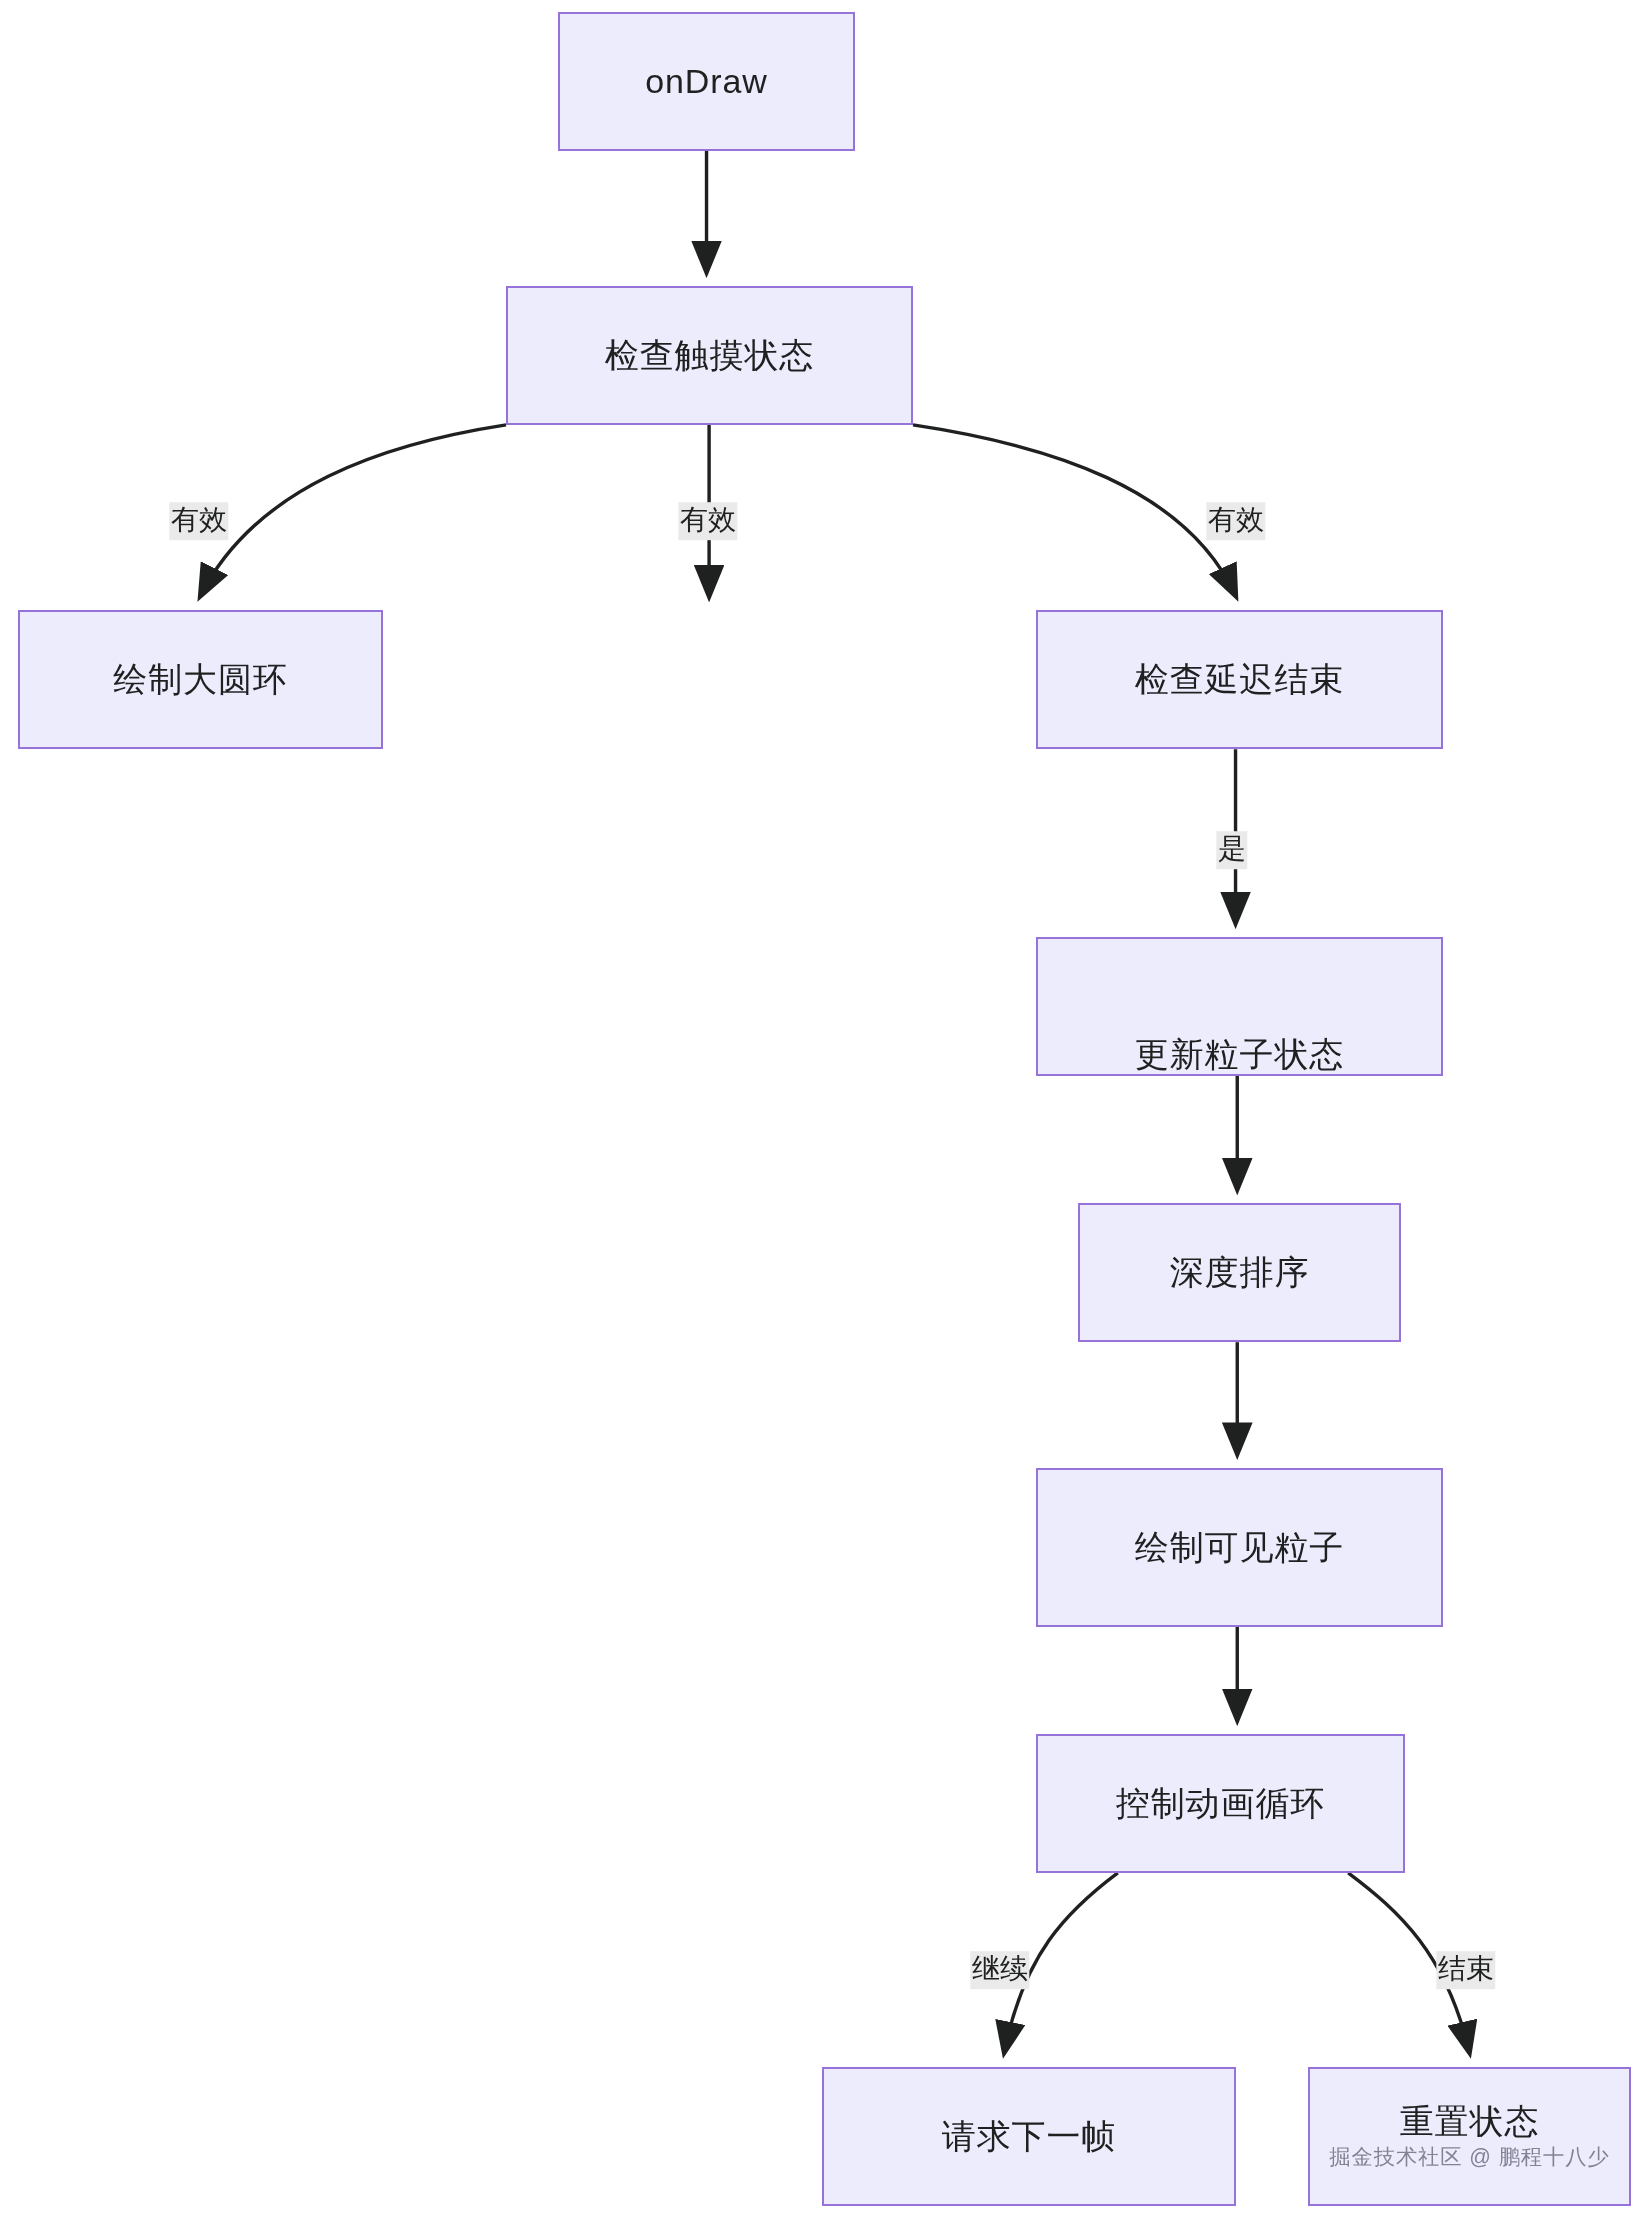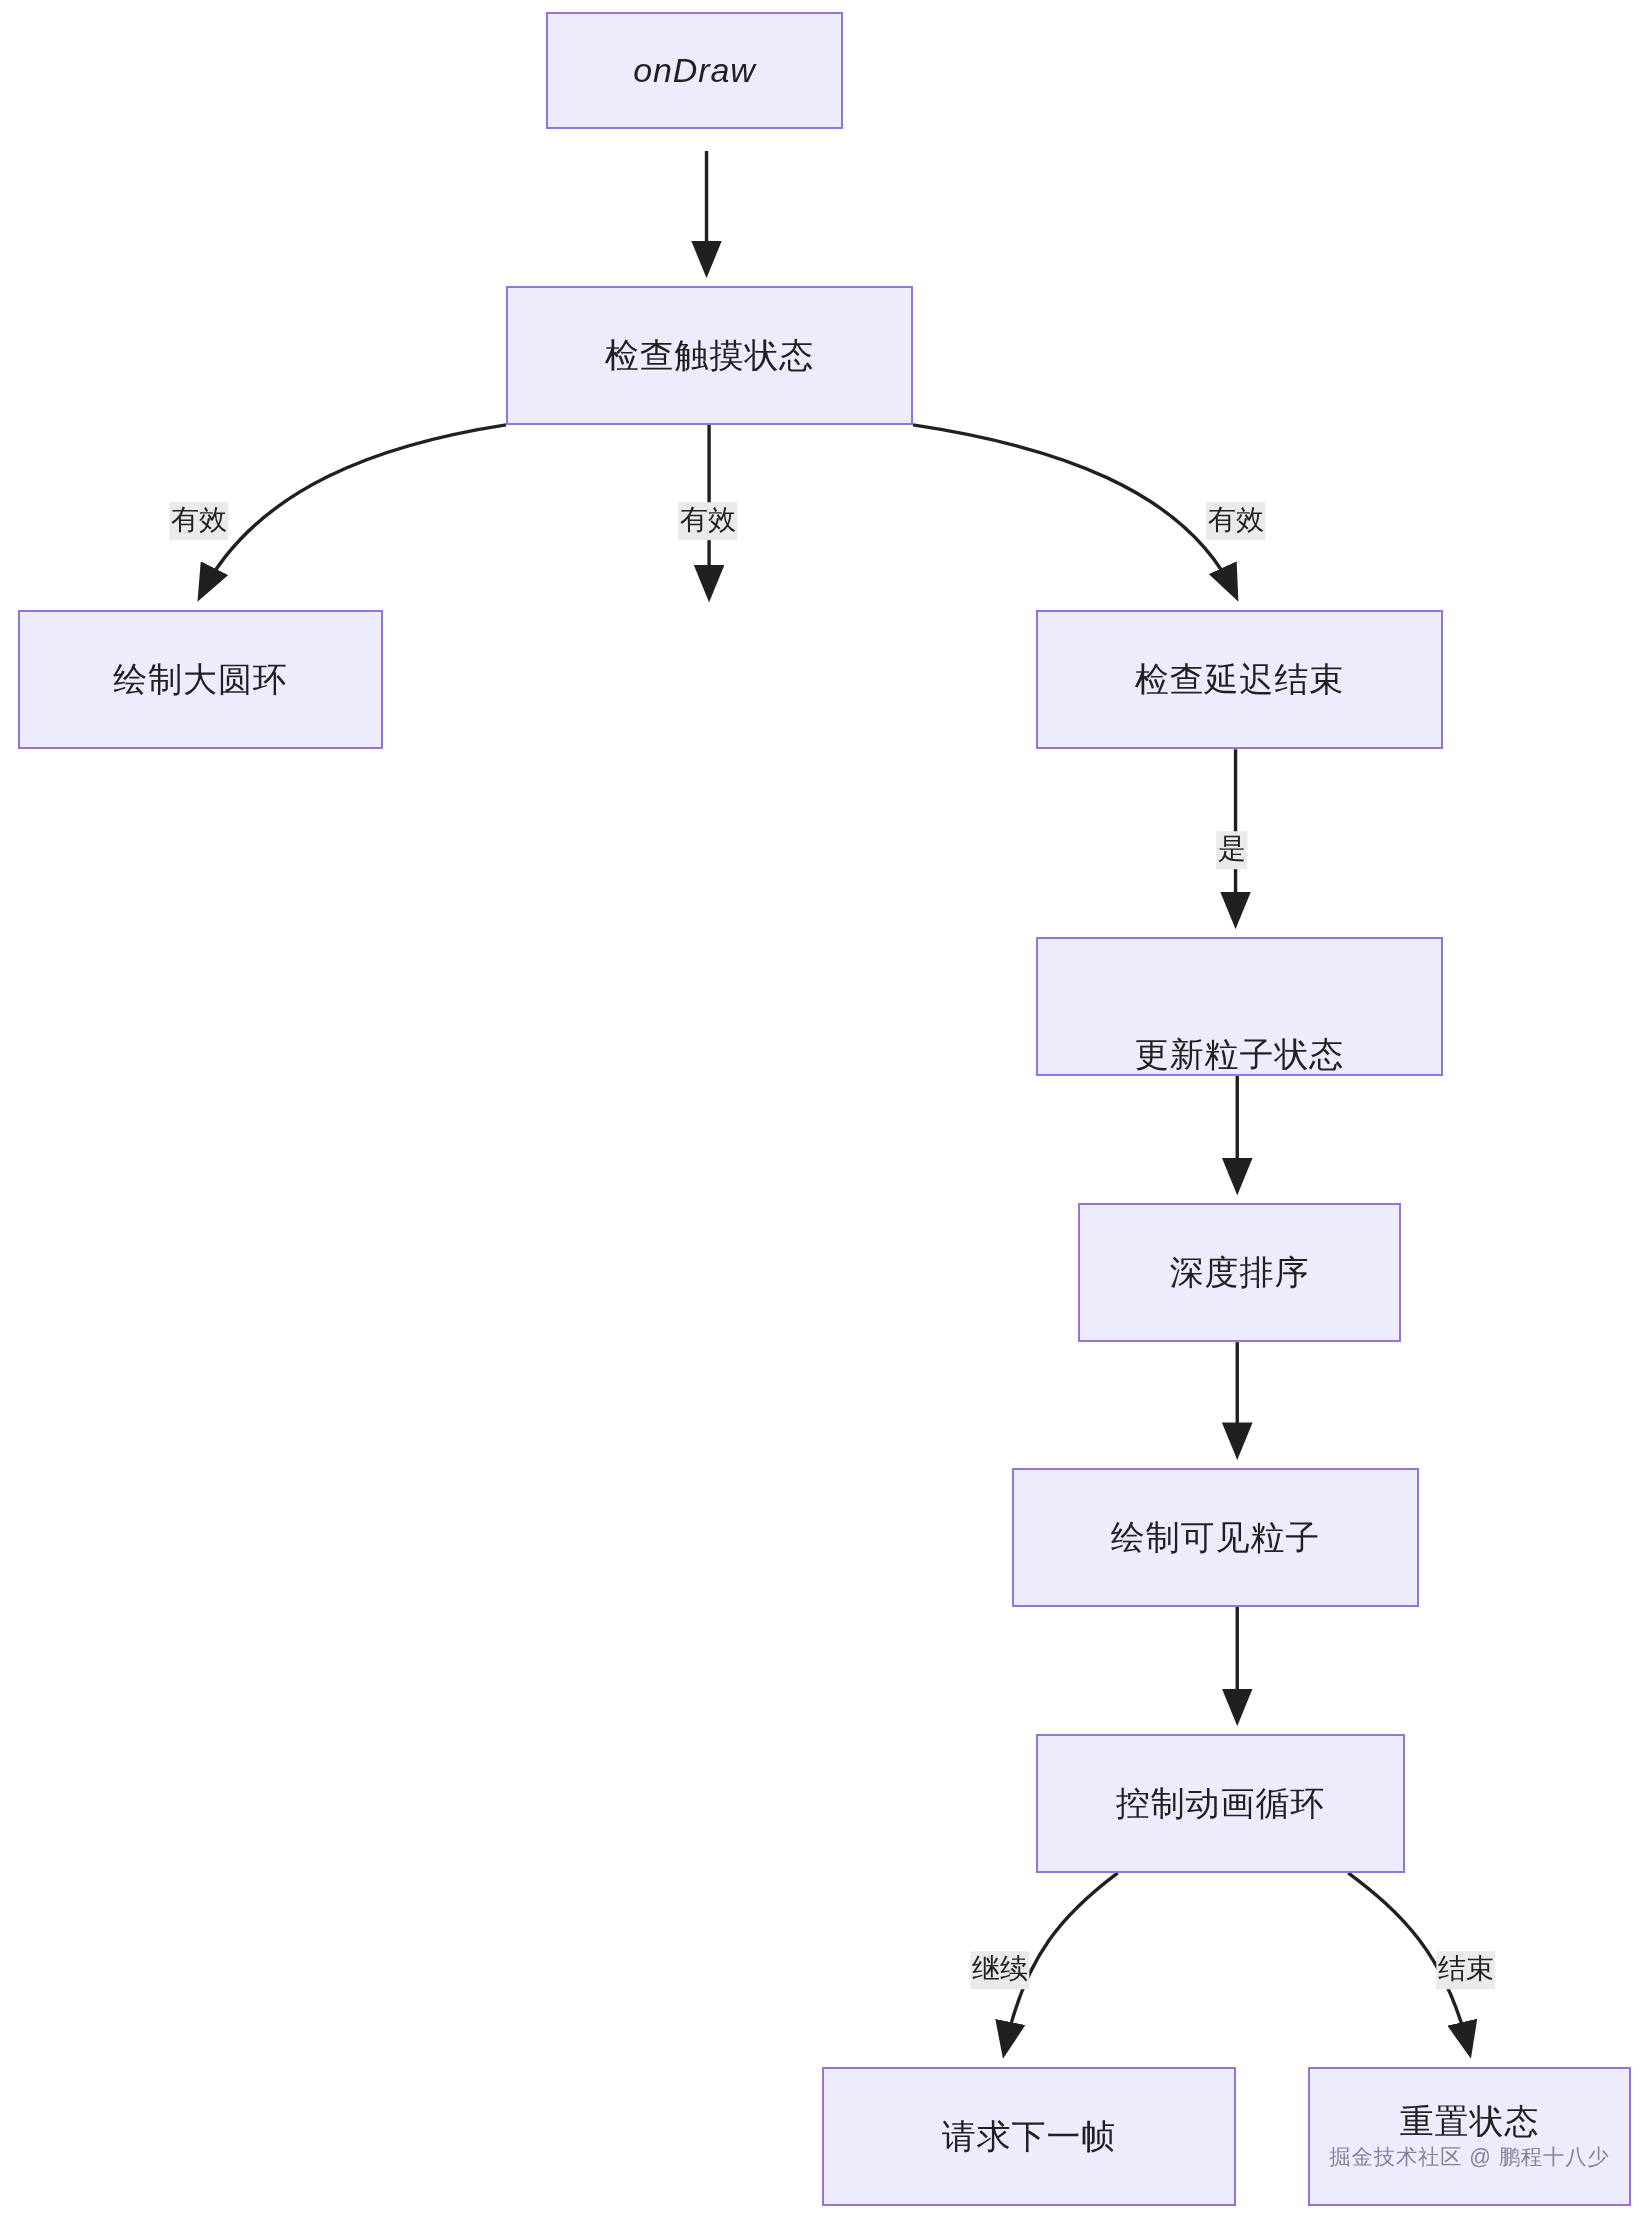--- a/index.html
+++ b/index.html
@@ -92,21 +92,21 @@
 
     <path d="M 1450 1573 L 1450 1703" fill="none" stroke="#1f2020" stroke-width="4" marker-end="url(#arrowhead)"></path>
 
     <path d="M 1450 1883 L 1450 2015" fill="none" stroke="#1f2020" stroke-width="4" marker-end="url(#arrowhead)"></path>
 
     <path d="M 1310 2195 C 1250 2240 1200 2290 1177 2405" fill="none" stroke="#1f2020" stroke-width="4" marker-end="url(#arrowhead)"></path>
 
     <path d="M 1580 2195 C 1640 2240 1695 2290 1722 2405" fill="none" stroke="#1f2020" stroke-width="4" marker-end="url(#arrowhead)"></path>
   </svg>
 
-  <div class="node" style="left:546px; top:12px; width:297px; height:117px;font-style:italic;">
+  <div class="node" style="left:558px; top:12px; width:297px; height:139px;">
     <span class="node-label">onDraw</span>
   </div>
 
   <div class="node" style="left:506px; top:286px; width:407px; height:139px;">
     <span class="node-label">检查触摸状态</span>
   </div>
 
   <div class="node" style="left:18px; top:610px; width:365px; height:139px;">
     <span class="node-label">绘制大圆环</span>
   </div>
@@ -117,21 +117,21 @@
   </div>
 
   <div class="node" style="left:1036px; top:937px; width:407px; height:139px;justify-content:flex-end;">
     <span class="node-label">更新粒子状态</span>
   </div>
 
   <div class="node" style="left:1078px; top:1203px; width:323px; height:139px;">
     <span class="node-label">深度排序</span>
   </div>
 
-  <div class="node" style="left:1012px; top:1468px; width:407px; height:139px;justify-content:center;">
+  <div class="node" style="left:1036px; top:1468px; width:407px; height:159px;justify-content:center;">
     <span class="node-label">绘制可见粒子</span>
   </div>
 
   <div class="node" style="left:1036px; top:1734px; width:369px; height:139px;">
     <span class="node-label">控制动画循环</span>
   </div>
 
   <div class="node" style="left:822px; top:2067px; width:414px; height:139px;">
     <span class="node-label">请求下一帧</span>
   </div>

